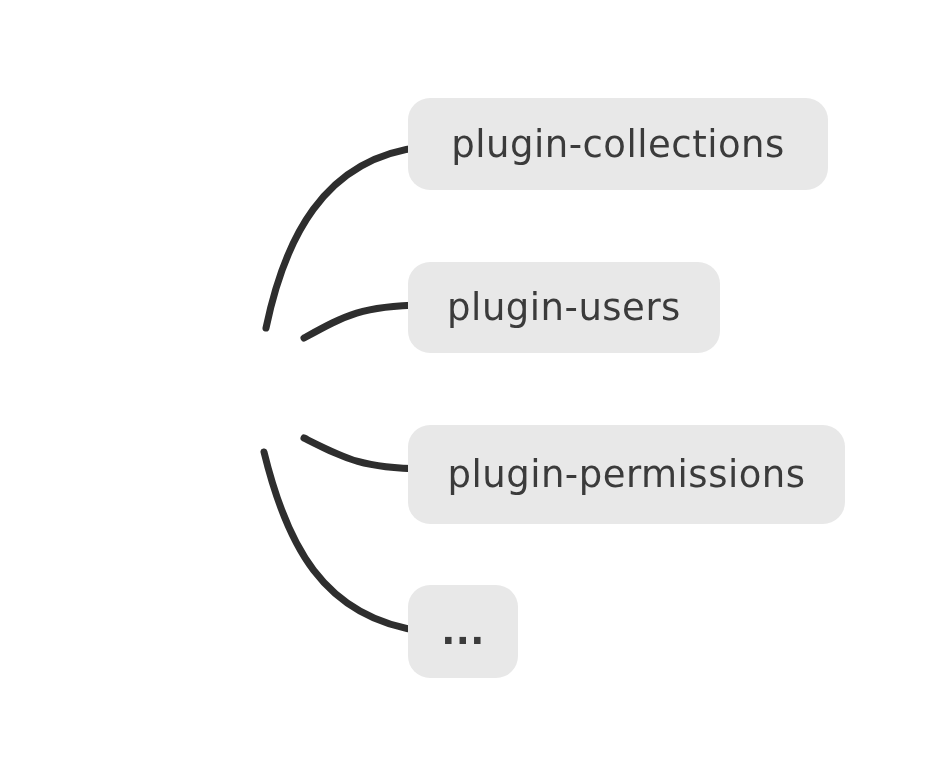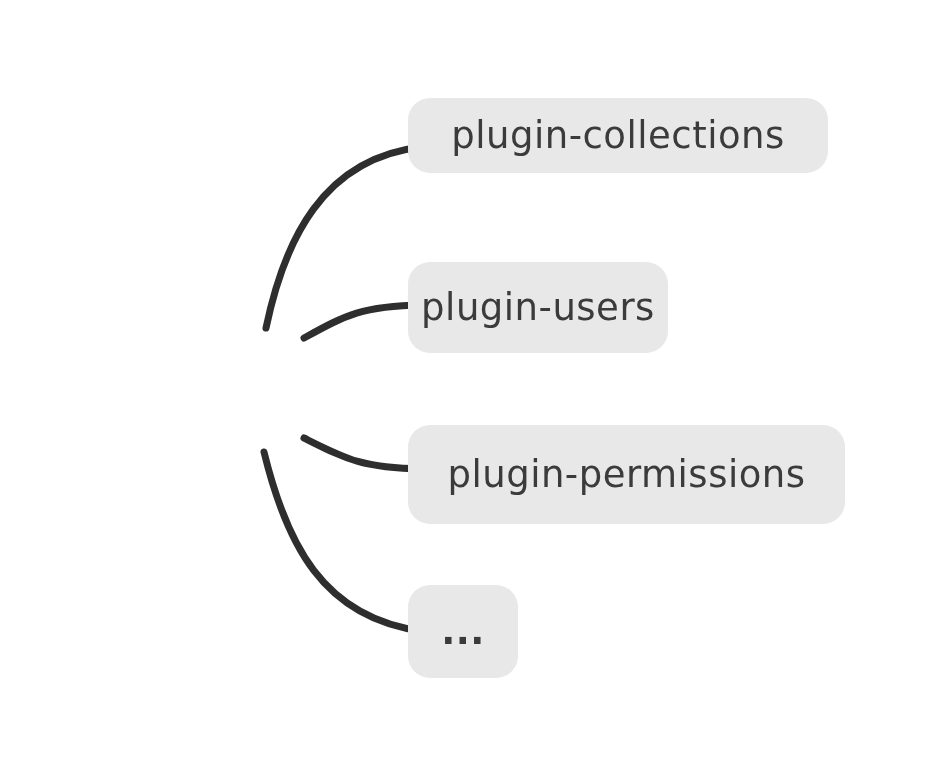--- a/index.html
+++ b/index.html
@@ -48,22 +48,22 @@
   .node--root {
     left: 102px; top: 323px;
     width: 205px; height: 133px;
     background: var(--root-bg);
     color: var(--root-text);
     border-radius: 20px;
     font-size: 54px;
     font-weight: bold;
     letter-spacing: 1px;
   }
-  .node--collections { left: 408px; top: 98px;  width: 420px; height: 75px; }
-  .node--users       { left: 408px; top: 262px; width: 260px; height: 91px; }
+  .node--collections { left: 408px; top: 98px;  width: 420px; height: 92px; }
+  .node--users       { left: 408px; top: 262px; width: 312px; height: 91px; }
   .node--permissions { left: 408px; top: 425px; width: 437px; height: 99px; }
   .node--more        { left: 408px; top: 585px; width: 110px; height: 93px; font-weight: bold; }
 </style>
 </head>
 <body>
 
 <div class="canvas">
 
   <svg class="connectors" viewBox="0 0 944 778" xmlns="http://www.w3.org/2000/svg">
     <path d="M 266 328 C 284 242 322 158 422 147"></path>

